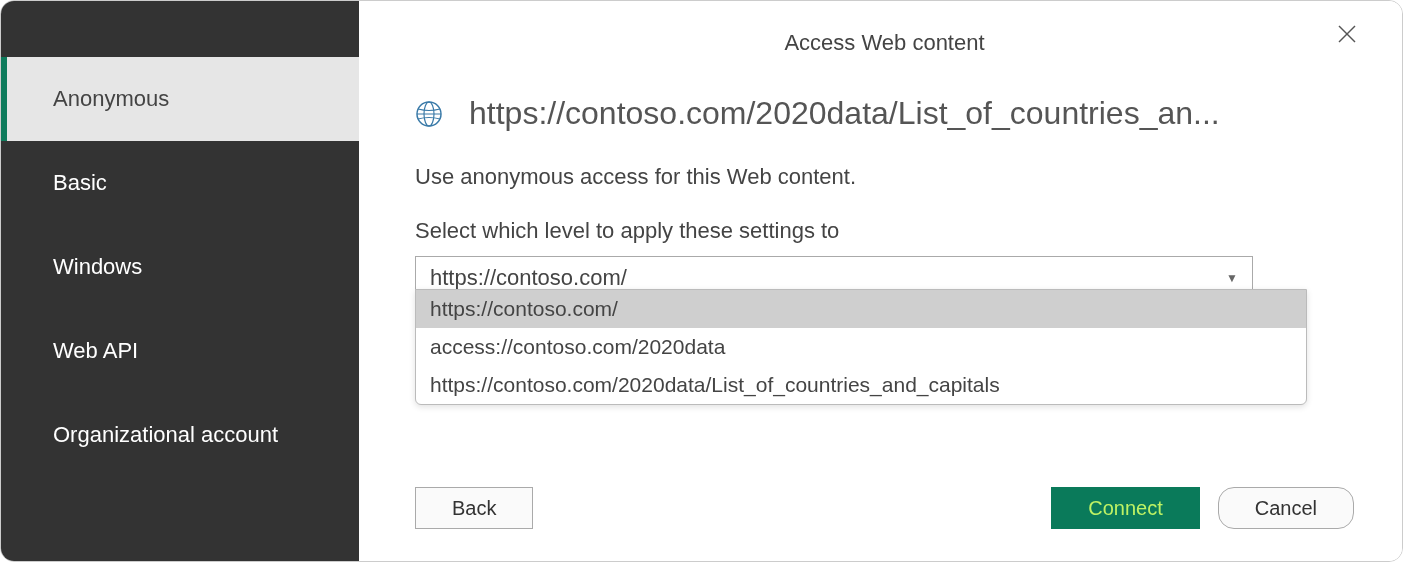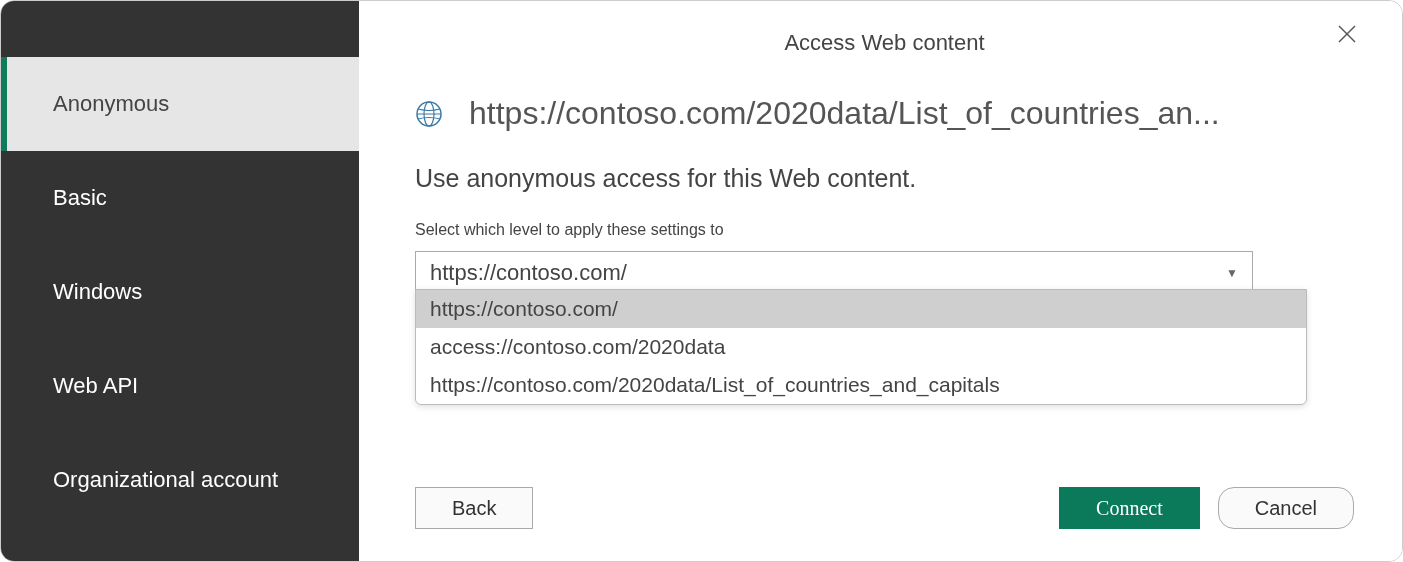--- a/index.html
+++ b/index.html
@@ -30,21 +30,21 @@
       min-height: 0;
     }
     .sidebar {
       width: 358px;
       background: #333333;
       display: flex;
       flex-direction: column;
       padding-top: 56px;
     }
     .sidebar-item {
-      height: 94px;
+      height: 84px;
       display: flex;
       align-items: center;
       padding-left: 46px;
       color: #fff;
       font-size: 22px;
       font-weight: 400;
       cursor: pointer;
       border-left: 6px solid transparent;
     }
     .sidebar-item.selected {
@@ -100,27 +100,27 @@
     }
     .url-text {
       font-size: 32px;
       color: #555;
       font-weight: 300;
       overflow: hidden;
       text-overflow: ellipsis;
       margin-left: 12px;
     }
     .description {
-      font-size: 25px;
+      font-size: 22px;
       color: #444;
       margin-top: 32px;
       font-weight: 400;
     }
     .field-label {
-      font-size: 16px;
+      font-size: 22px;
       color: #444;
       margin-top: 28px;
       font-weight: 400;
     }
     .select-box {
       margin-top: 12px;
       height: 44px;
       border: 1px solid #aaa;
       display: flex;
       align-items: center;
@@ -177,22 +177,21 @@
       color: #333;
       cursor: pointer;
       display: inline-flex;
       align-items: center;
       justify-content: center;
       padding: 0 36px;
     }
     .btn-primary {
       background: #0a7a5a;
       border-color: #0a7a5a;
-      color: #ffffff;
-      font-family: Liberation Serif, serif;
+      color: #bef264;
     }
     .spacer {
       flex: 1;
     }
     .btn + .btn {
       margin-left: 18px;
       border-radius: 16px;
     }
   </style>
 </head>

